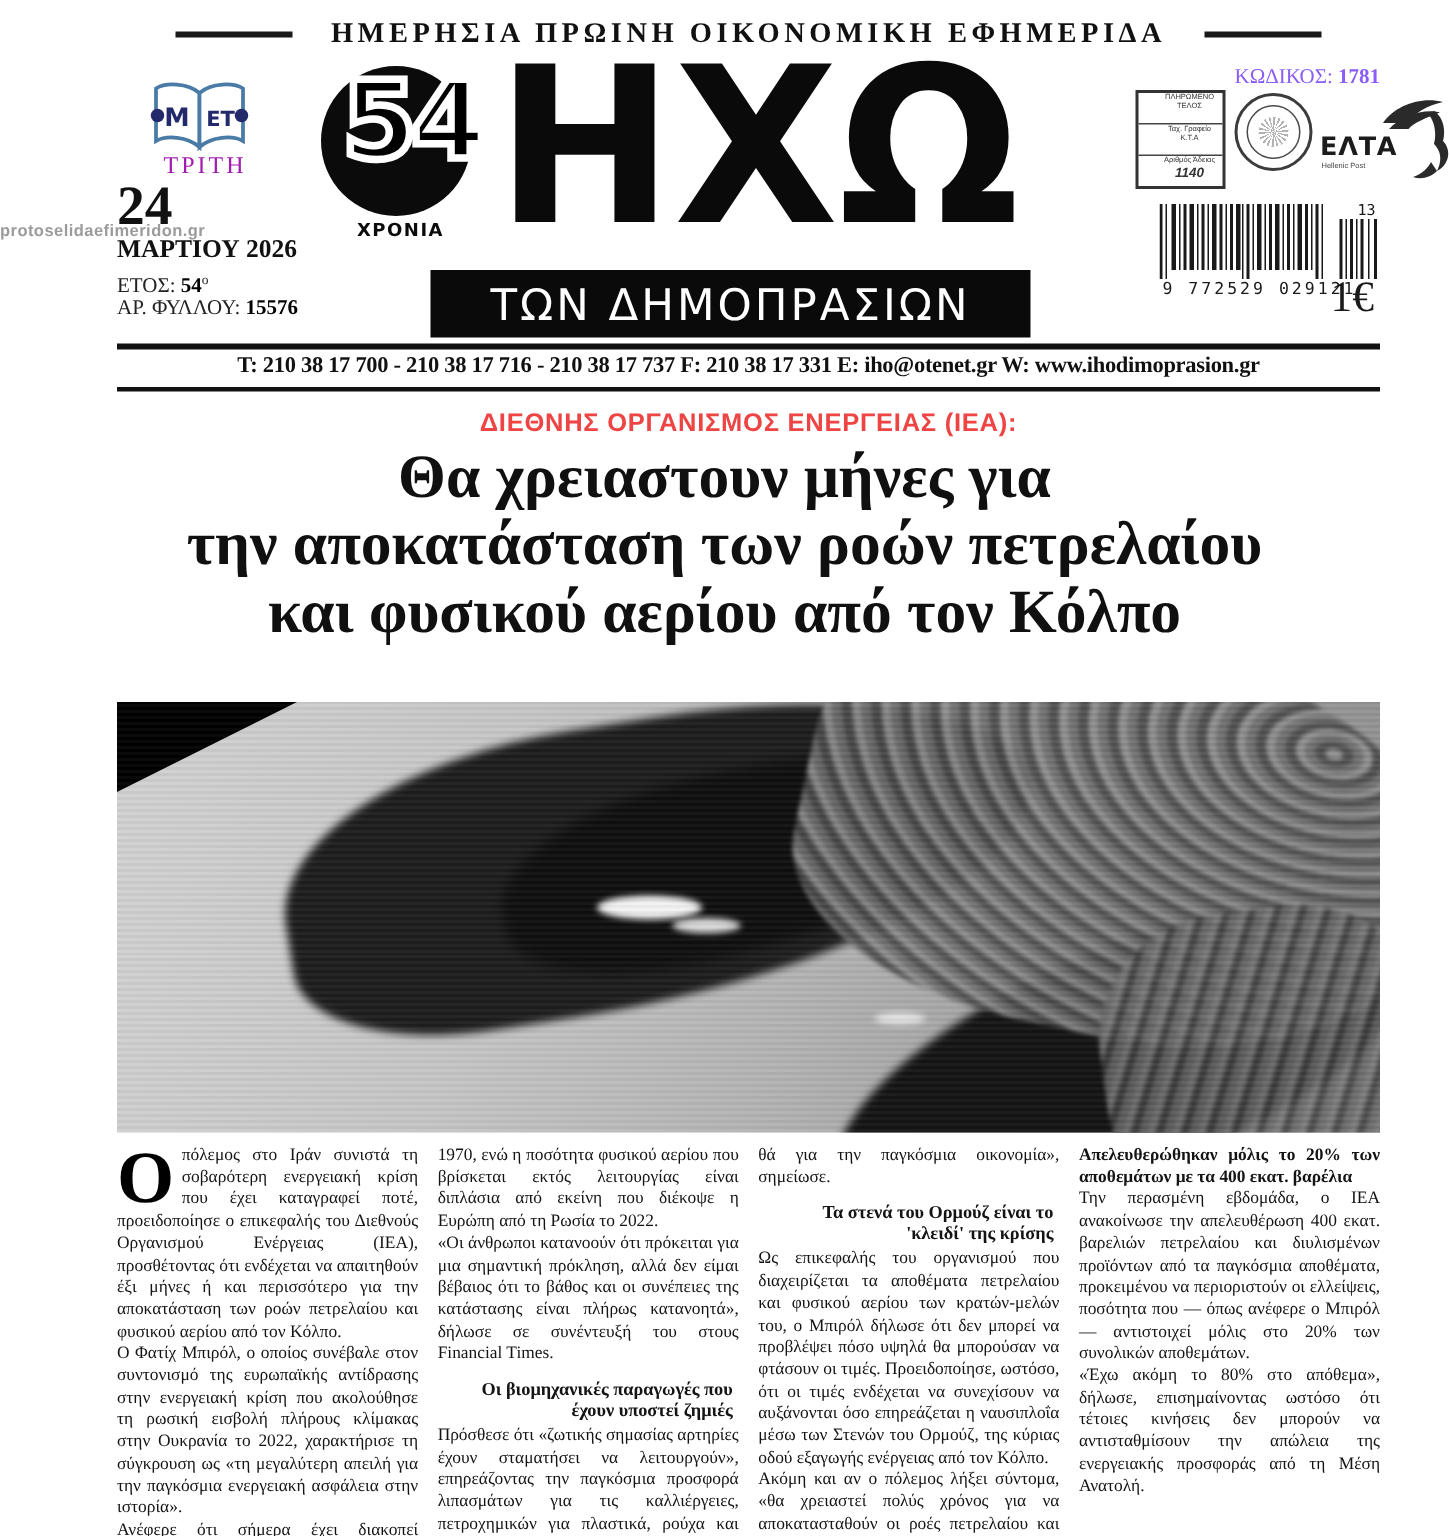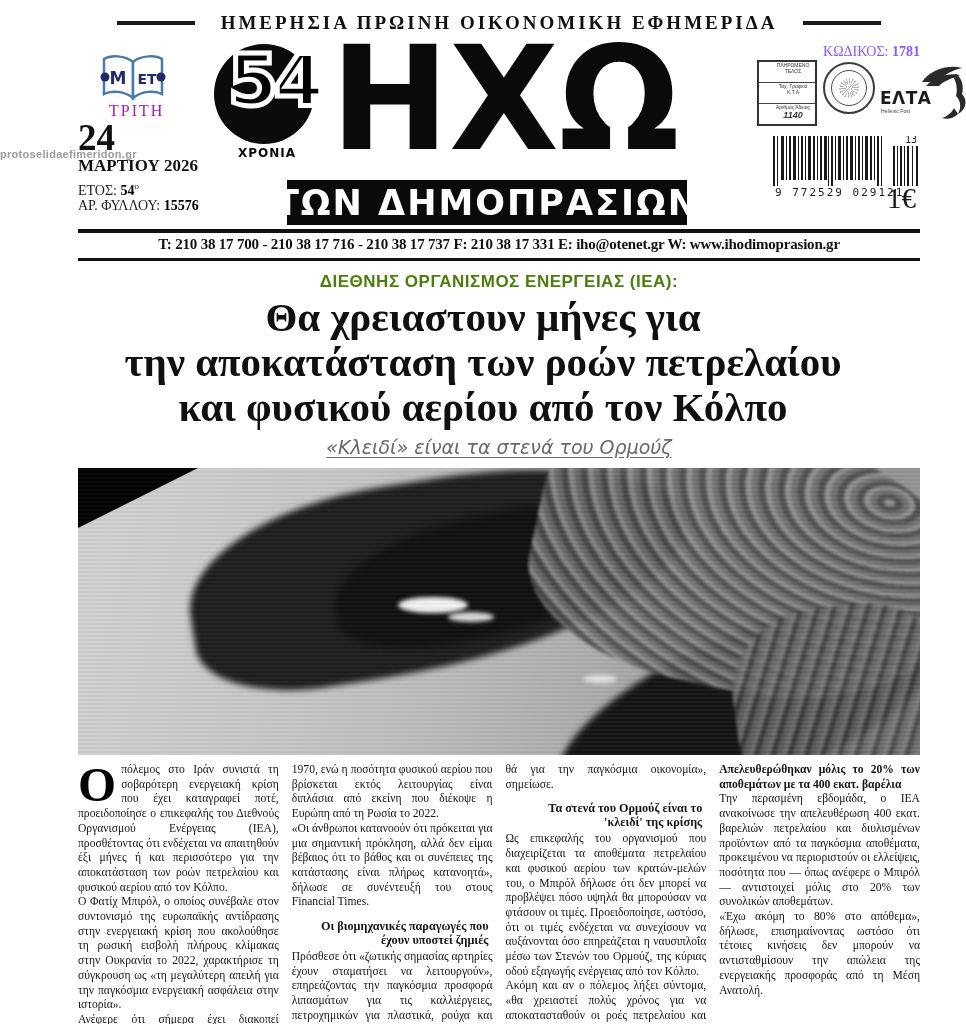--- a/index.html
+++ b/index.html
@@ -33,21 +33,21 @@
     font-size:72px; font-weight:bold; color:#000; -webkit-text-stroke:5px #fff;
     letter-spacing:-4px; }
   .badge54-label { position:absolute; left:217px; top:146px; width:100px; text-align:center;
     font-family:"DejaVu Sans",sans-serif; font-size:12px; font-weight:bold; letter-spacing:1px; color:#0b0b0b; }
   
   .masthead-title { position:absolute; left:322px; top:28px; width:366px; text-align:center;
     font-family:"DejaVu Sans",sans-serif; font-size:142px; font-weight:bold; color:#0a0a0a;
     letter-spacing:0px; transform:scaleY(1.02); line-height:1; white-space:nowrap; }
   .masthead-bar { position:absolute; left:287px; top:180px; width:400px; height:45px;
     background:#0a0a0a; display:flex; align-items:center; justify-content:center; }
-  .masthead-bar span { font-family:"DejaVu Sans",sans-serif; font-size:35px; font-weight:bold;
+  .masthead-bar span { font-family:"DejaVu Sans",sans-serif; font-size:29px; font-weight:normal;
     color:#fff; letter-spacing:2px; white-space:nowrap; }
   
   .kodikos { position:absolute; right:46px; top:44px; font-size:14px; color:#8b5cf6; }
   .kodikos b { font-weight:bold; }
   .stampbox { position:absolute; left:757px; top:60px; width:60px; height:66px;
     border:2px solid #333; font-family:"Liberation Sans",sans-serif; color:#333;
     display:flex; flex-direction:column; }
   .stampbox .srow { flex:1; border-bottom:1px solid #444; display:flex; flex-direction:column;
     align-items:center; font-size:5px; line-height:1.2; text-align:center;padding-left:12px; }
   .stampbox .srow:last-child { border-bottom:none; }
@@ -65,21 +65,21 @@
   .barcode { position:absolute; left:773px; top:136px; width:160px; height:62px; }
   .price { position:absolute; right:50px; top:182px; font-size:29px; color:#1a1a1a; }
   
   .rule-a { position:absolute; left:78px; top:229px; width:842px; height:4px; background:#111; }
   .contact { position:absolute; left:78px; top:236px; width:842px; text-align:center;
     font-size:15px; font-weight:bold; color:#111; letter-spacing:-0.2px; white-space:nowrap; }
   .rule-b { position:absolute; left:78px; top:258px; width:842px; height:3px; background:#111; }
   
   .kicker { position:absolute; left:78px; top:272px; width:842px; text-align:center;
     font-family:"Liberation Sans",sans-serif; font-size:17px; font-weight:bold;
-    color:#4d7c0f; letter-spacing:.5px; }
+    color:#ef4444; letter-spacing:.5px; }
   .headline { position:absolute; left:28px; top:295px; width:910px; text-align:center;
     font-size:41px; font-weight:bold; color:#101010; line-height:45px;
     font-family:"Liberation Serif",serif; }
   .subhead { position:absolute; left:78px; top:436px; width:842px; text-align:center;
     font-family:"DejaVu Sans",sans-serif; font-style:italic; font-size:19px;
     color:#686868; }
   .subhead span { text-decoration:underline; text-underline-offset:3px; }
   
   .photo { position:absolute; left:78px; top:468px; width:842px; height:287px;
     overflow:hidden; background:
@@ -243,23 +243,20 @@
   <div class="rule-a"></div>
   <div class="contact">T: 210 38 17 700 - 210 38 17 716 - 210 38 17 737 F: 210 38 17 331 E: iho@otenet.gr W: www.ihodimoprasion.gr</div>
   <div class="rule-b"></div>
 
   <div class="kicker">ΔΙΕΘΝΗΣ ΟΡΓΑΝΙΣΜΟΣ ΕΝΕΡΓΕΙΑΣ (ΙΕΑ):</div>
   <div class="headline">
     <div>Θα χρειαστουν μήνες για</div>
     <div>την αποκατάσταση των ροών πετρελαίου</div>
     <div>και φυσικού αερίου από τον Κόλπο</div>
   </div>
-  <div class="subhead">
-    <span>«Κλειδί» είναι τα στενά του Ορμούζ</span>
-  </div>
 
   <div class="photo">
     <div class="gulf"></div>
     <div class="gulf2"></div>
     <div class="oman"></div>
     <div class="ridges"></div>
     <div class="ridges2"></div>
     <div class="cloud c1"></div>
     <div class="cloud c2"></div>
     <div class="cloud c3"></div>

